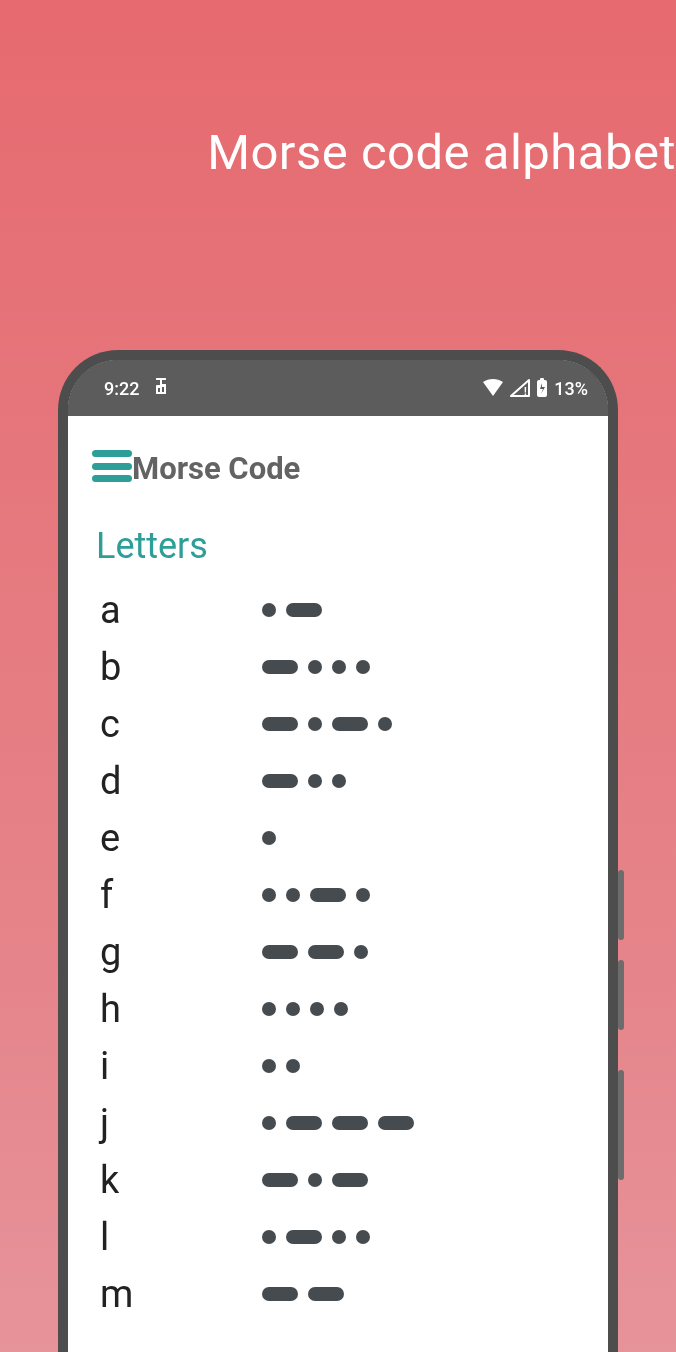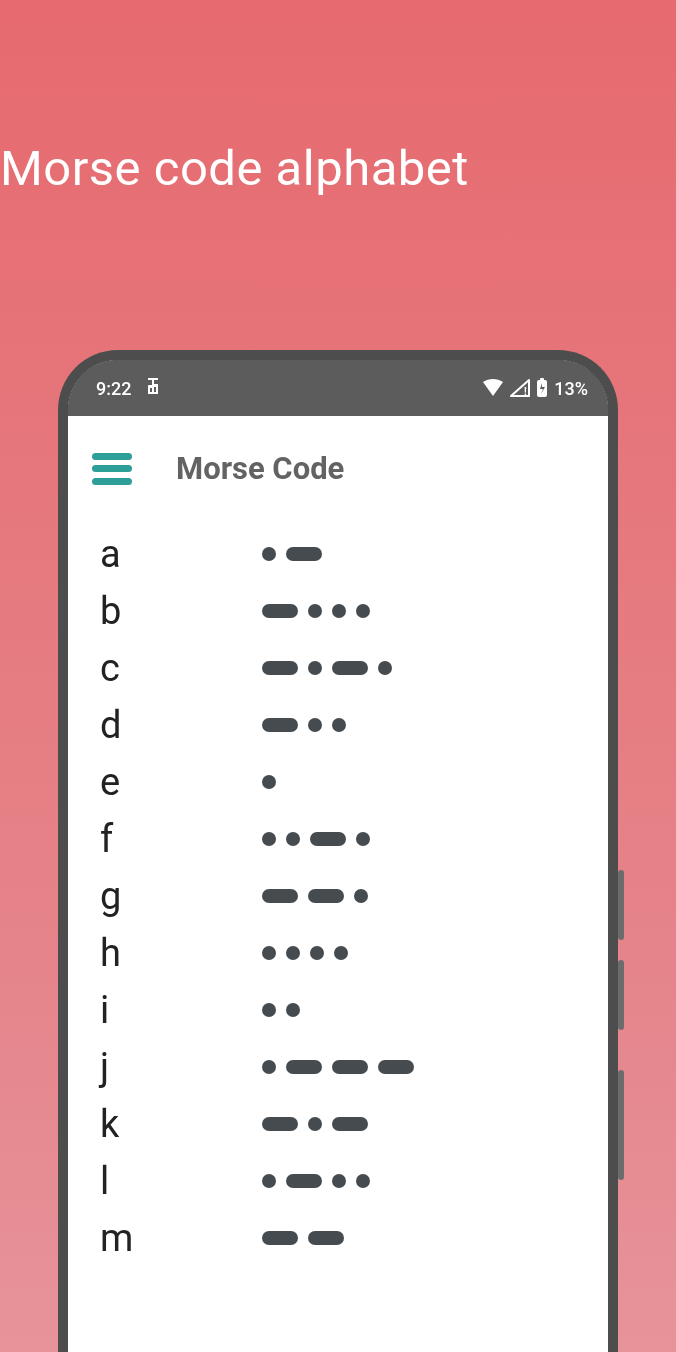--- a/index.html
+++ b/index.html
@@ -4,23 +4,23 @@
 <style>
   * { margin: 0; padding: 0; box-sizing: border-box; }
   html, body { width: 676px; height: 1352px; overflow: hidden; }
   body {
     font-family: -apple-system, BlinkMacSystemFont, "Segoe UI", Roboto, Helvetica, Arial, sans-serif;
     background: linear-gradient(180deg, #e66a6f 0%, #e5848a 70%, #e7939a 100%);
     position: relative;
   }
   .promo-title {
     position: absolute;
-    top: 140px;
+    top: 124px;
     left: 0; right: 0;
-    text-align: left;
+    text-align: right;
     color: #ffffff;
     font-size: 49px;
     font-weight: 400;
     letter-spacing: 0.5px;
   }
 
   
   .phone {
     position: absolute;
     left: 50%;
@@ -50,34 +50,33 @@
     background: #5c5c5c;
     display: flex;
     align-items: center;
     justify-content: space-between;
     padding: 0 20px 0 28px;
     color: #ffffff;
     font-size: 18px;
     font-weight: 500;
     border-radius: 50px 50px 0 0;
   }
-  .status-left { display: flex; align-items: center; gap: 14px; }
+  .status-left { display: flex; align-items: center; gap: 14px; margin-left: 8px; }
   .status-right { display: flex; align-items: center; gap: 6px; }
   .status-right svg { display: block; }
 
   .app-content {
     padding: 28px 24px 0 24px;
     height: calc(100% - 56px);
     overflow: hidden;
     background: #ffffff;
   }
   .app-header {
     display: flex;
-    align-items: center;
-    gap: 44px;
+    align-items: flex-start;
     margin-bottom: 38px;
     margin-top: 6px;
   }
   .hamburger {
     width: 40px; height: 32px;
     display: flex; flex-direction: column; justify-content: space-between;
     cursor: pointer;
   }
   .hamburger span {
     display: block; height: 7px; border-radius: 4px; background: #2e9e98;
@@ -162,20 +161,21 @@
   <div class="app-content">
     <div class="app-header">
       <div class="hamburger">
         <span></span>
           <span></span>
           <span></span>
       </div>
       <div class="app-title">Morse Code</div>
     </div>
 
+    <div class="section-title">Letters</div>
 
     <div class="morse-list" id="morse-list">
         <div class="morse-row">
           <div class="letter">a</div>
           <div class="code">
             <span class="dot"></span>
             <span class="dash"></span>
           </div>
         </div>
         <div class="morse-row">

